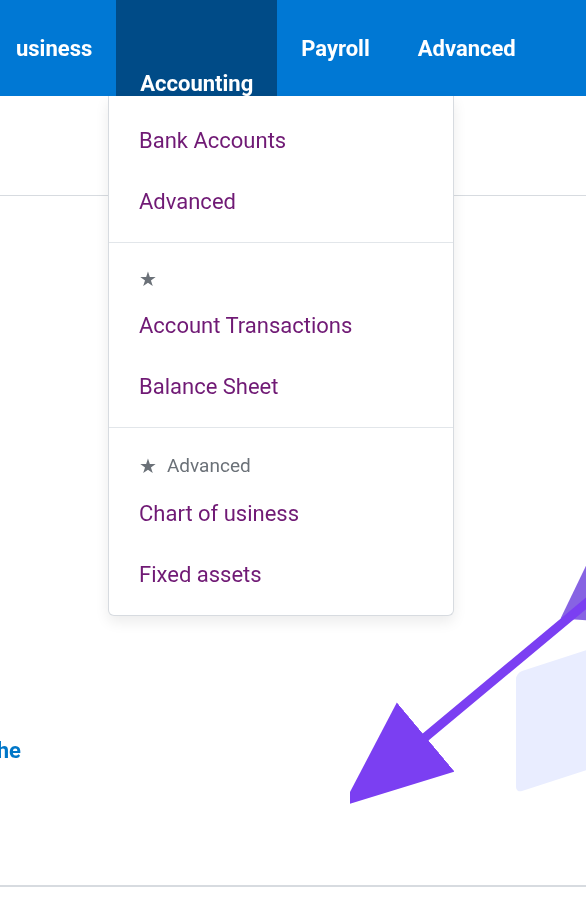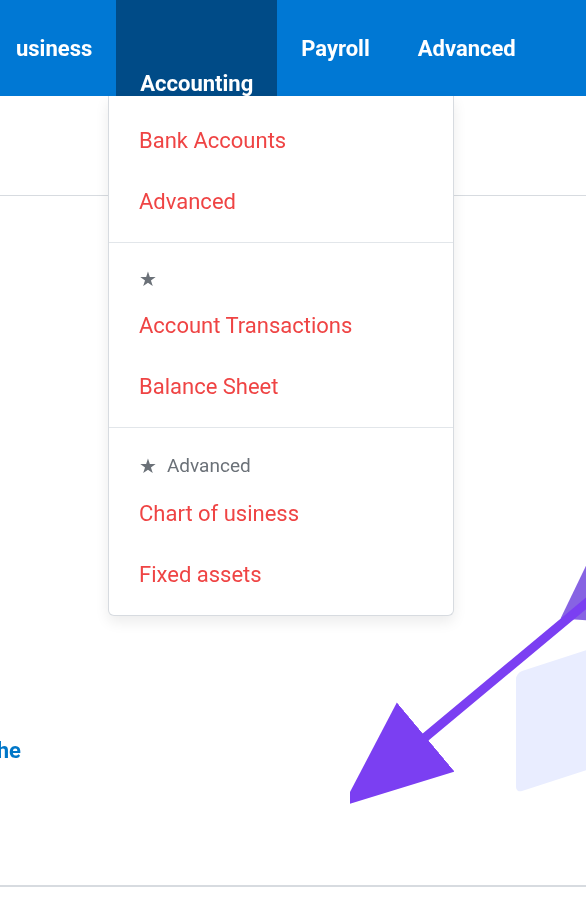--- a/index.html
+++ b/index.html
@@ -124,21 +124,21 @@
     font-size: 19px;
   }
   .dd-heading .star {
     color: #6b7178;
     font-size: 20px;
     line-height: 1;
   }
   .dd-item {
     padding: 18px 30px;
     font-size: 22px;
-    color: #ef4444;
+    color: #701a75;
     cursor: pointer;
   }
 
   
   .arrow {
     position: absolute;
     top: 560px;
     left: 350px;
     width: 260px;
     height: 260px;

